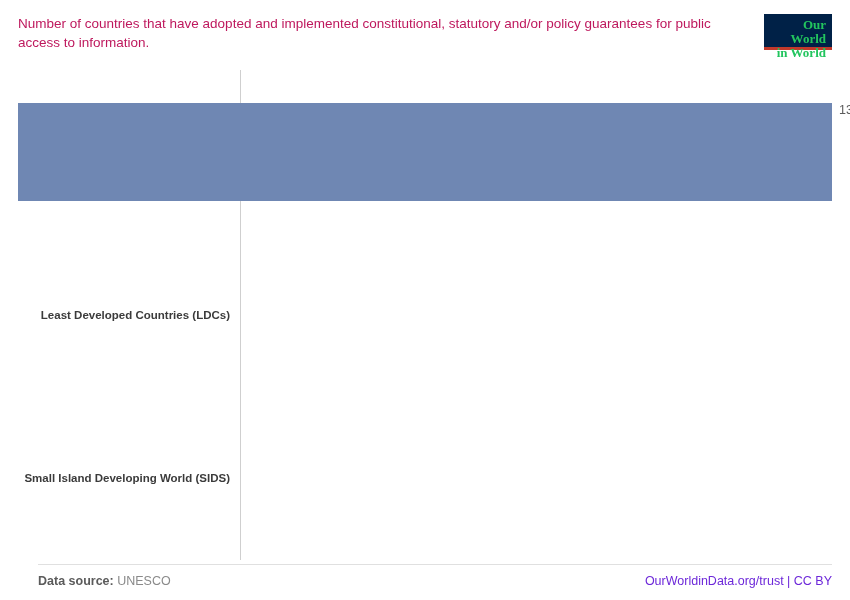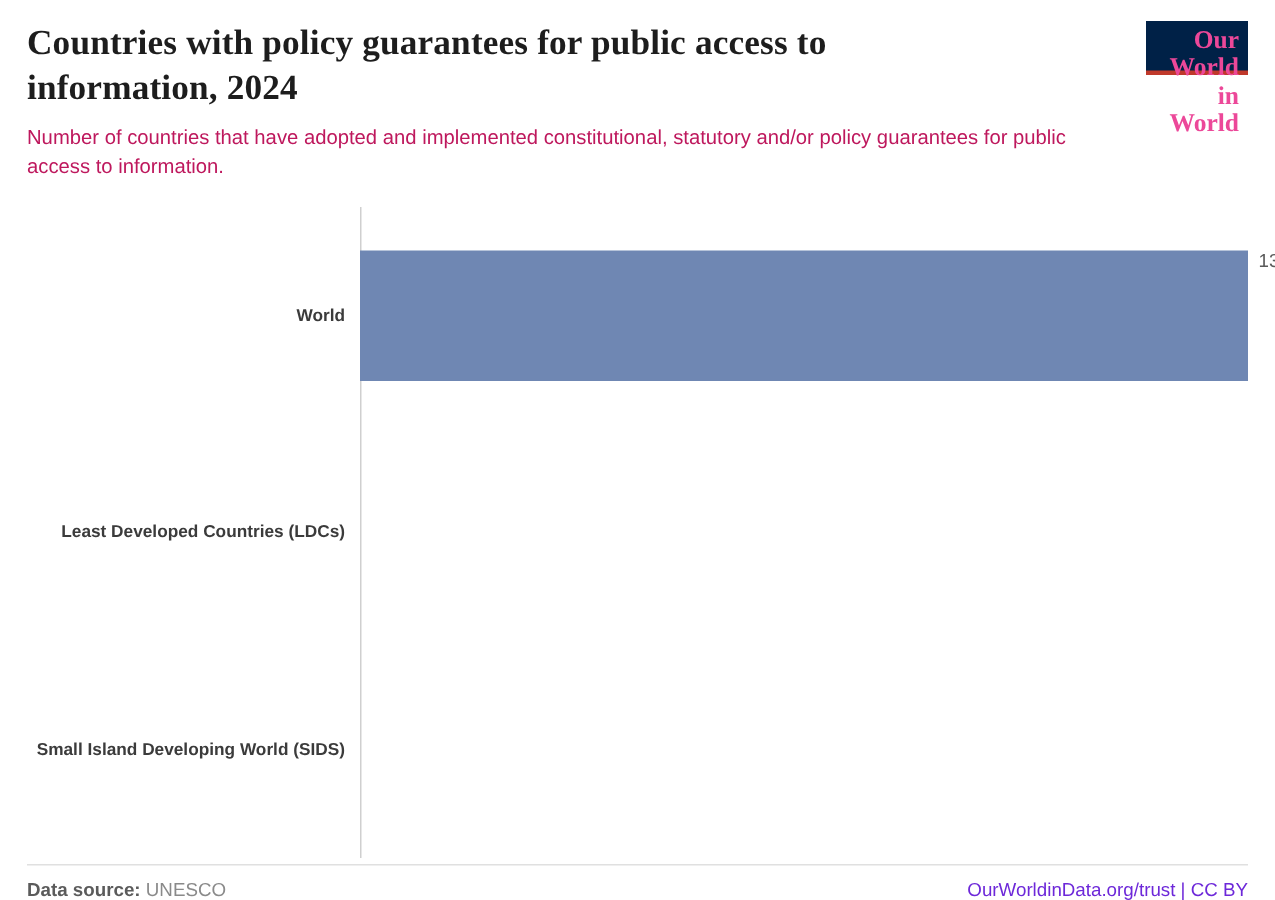--- a/index.html
+++ b/index.html
@@ -46,24 +46,24 @@
     max-width: 775px;
     margin: 0;
   }
   .owid-logo {
     position: absolute;
     top: 0px;
     right: 0px;
     width: 68px;
     height: 36px;
     background: #002147;
-    color: #ec4899;
+    color: #22c55e;
     font-family: "Liberation Serif", serif;
     font-weight: 700;
-    font-size: 17px;
+    font-size: 13px;
     line-height: 1.08;
     text-align: right;
     box-sizing: border-box;
     padding: 4px 6px 0 4px;
     border-bottom: 3px solid #c0392b;
   }
   .owid-logo span {
     display: block;
   }
   
@@ -123,55 +123,54 @@
     position: absolute;
     top: 0;
     bottom: 0;
     left: 222px;
     width: 1px;
     background: #cfcfcf;
   }
   
   .footer {
     border-top: 1px solid #e0e0e0;
-    padding: 9px 0 0 0;
+    padding: 9px 0 12px 0;
     display: flex;
     justify-content: space-between;
     align-items: center;
     font-size: 12.5px;
     color: #8a8a8a;
+    margin-left: 20px;
   }
   .footer-left .src-label {
     font-weight: 700;
     color: #5b5b5b;
   }
   .footer-right {
     color: #6d28d9;
   }
 </style>
 </head>
 <body>
 
 <div class="page">
 
   <div class="header">
-    <h1 class="chart-title">Countries with policy guarantees for public access to information, 2024</h1>
     <p class="chart-subtitle">Number of countries that have adopted and implemented constitutional, statutory and/or policy guarantees for public access to information.</p>
     <div class="owid-logo">
       <span>Our World</span>
       <span>in World</span>
     </div>
   </div>
 
   <div class="chart-area">
     <div class="axis-line"></div>
     <div class="plot">
 
       <div class="bar-row">
-        <div class="bar-label">World</div>
         <div class="bar-track">
           <div class="bar" style="width:100%">
             <span class="bar-value">139</span>
           </div>
         </div>
       </div>
 
       <div class="bar-row">
         <div class="bar-label">Least Developed Countries (LDCs)</div>
       </div>

